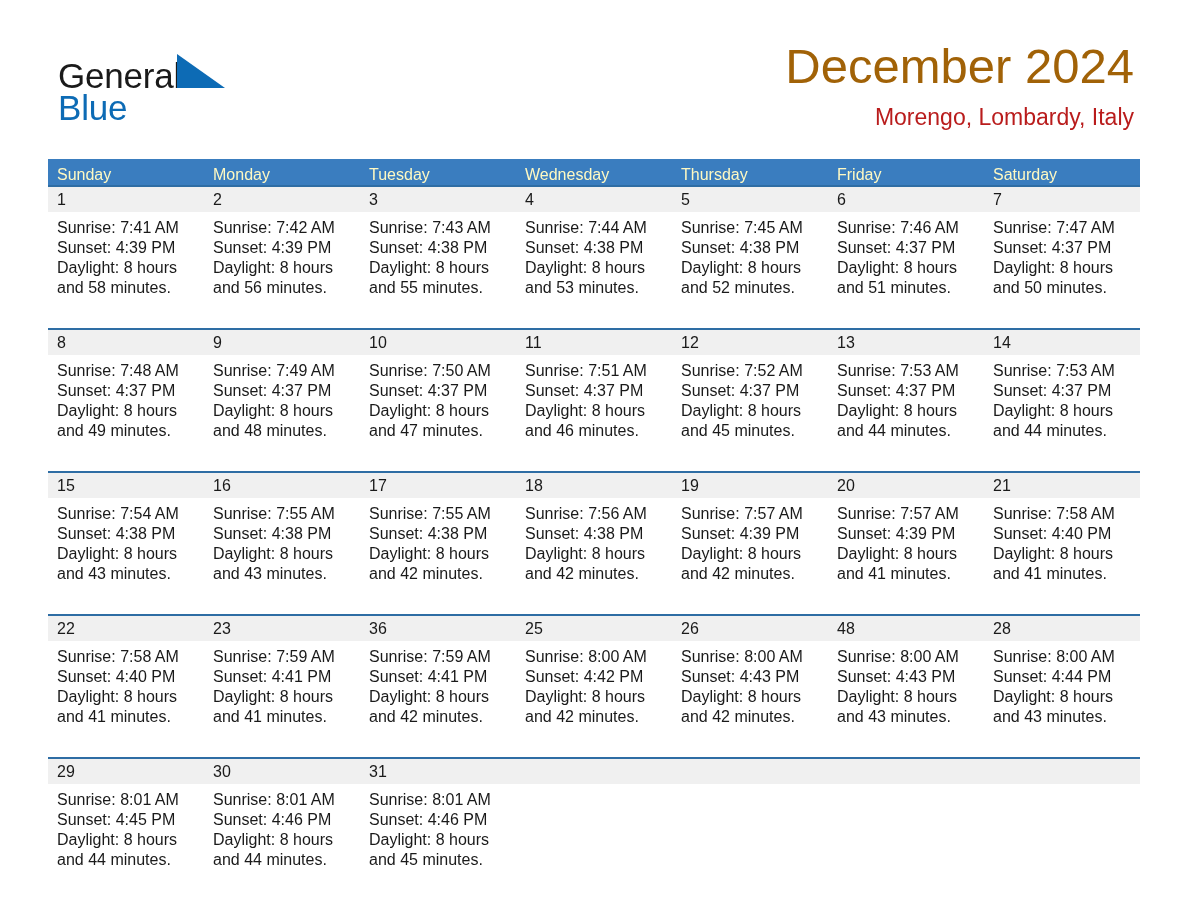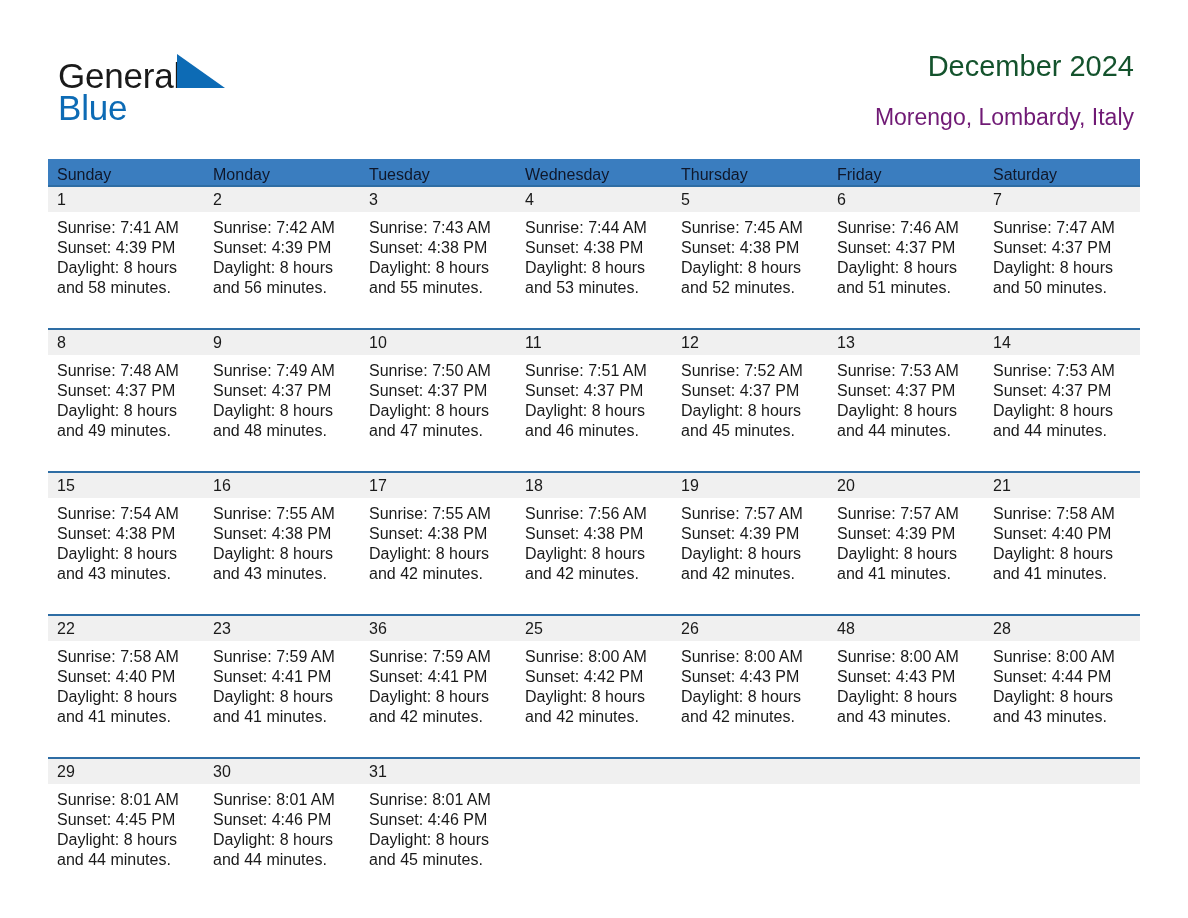--- a/index.html
+++ b/index.html
@@ -66,49 +66,49 @@
     letter-spacing: -0.2px;
   }
 
   .title-block {
     position: absolute;
     right: 6px;
     top: 0px;
     text-align: right;
   }
   .cal-title {
-    font-size: 29px;
-    color: #14532d;
+    font-size: 49px;
+    color: #a16207;
     font-weight: normal;
     line-height: 52px;
     white-space: nowrap;
   }
   .cal-subtitle {
     font-size: 23px;
-    color: #701a75;
+    color: #b91c1c;
     font-weight: normal;
     line-height: 34px;
     margin-top: 8px;
     white-space: nowrap;
   }
 
   
   .calendar {
     position: absolute;
     left: 48px;
     top: 159px;
     width: 1092px;
     border-collapse: collapse;
     table-layout: fixed;
   }
   .calendar col { width: 156px; }
 
   thead th {
     background: #3a7dbf;
-    color: #0f172a;
+    color: #fef9c3;
     font-size: 16px;
     font-weight: normal;
     text-align: left;
     padding: 6px 0 1px 9px;
     height: 27px;
     box-sizing: border-box;
     vertical-align: middle;
   }
 
   tbody td {

